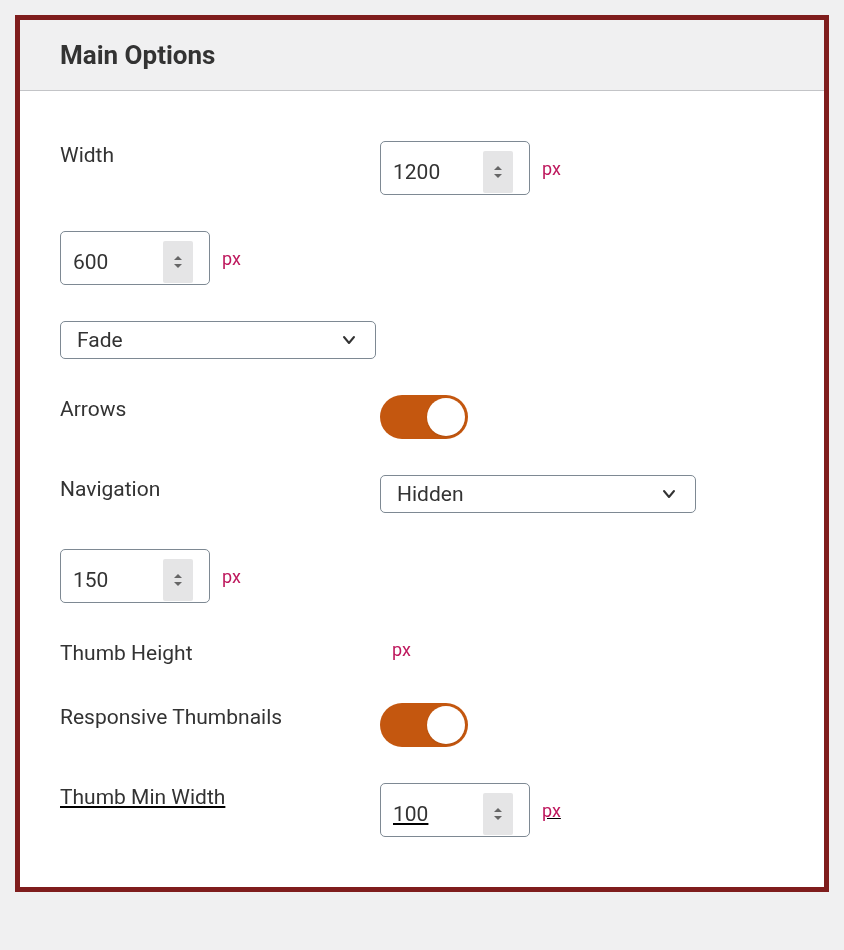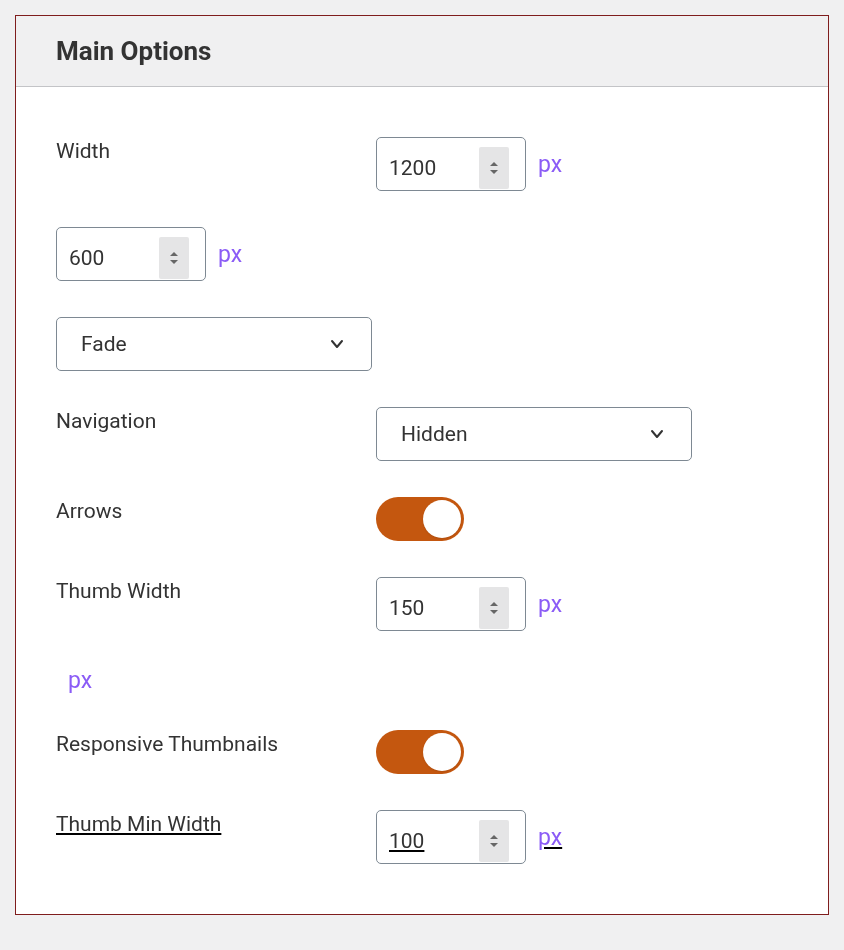--- a/index.html
+++ b/index.html
@@ -9,21 +9,21 @@
     }
     body {
       font-family: -apple-system, BlinkMacSystemFont, "Segoe UI", Roboto, sans-serif;
       background: #f0f0f1;
       padding: 15px;
       width: 844px;
       height: 950px;
     }
     .panel {
       background: #fff;
-      border: 1px solid #7f1d1d;
+      border: 5px solid #7f1d1d;
     }
     .panel-header {
       background: #f0f0f1;
       border-bottom: 1px solid #c3c4c7;
       padding: 20px 40px;
     }
     .panel-title {
       font-size: 26px;
       font-weight: 700;
       color: #333;
@@ -78,33 +78,33 @@
       border-radius: 2px;
       display: flex;
       flex-direction: column;
       align-items: center;
       justify-content: center;
     }
     .stepper svg {
       display: block;
     }
     .unit {
-      font-size: 23px;
-      color: #8b5cf6;
+      font-size: 18px;
+      color: #be185d;
       margin-left: 12px;
     }
     .select-input {
       display: inline-flex;
       align-items: center;
       justify-content: space-between;
-      height: 54px;
+      height: 38px;
       border: 1px solid #7e8993;
       border-radius: 5px;
       background: #fff;
-      padding: 0 24px;
+      padding: 0 16px;
       width: 316px;
       cursor: pointer;
     }
     .select-value {
       font-size: 21px;
       color: #333;
     }
     .chevron-down {
       color: #333;
     }
@@ -176,74 +176,74 @@
         <div class="select-input">
           <span class="select-value">Fade</span>
           <svg class="chevron-down" width="20" height="20" viewBox="0 0 20 20">
               <path d="M5 7 L10 13 L15 7" stroke="#333" stroke-width="2" fill="none" stroke-linecap="round" stroke-linejoin="round"></path>
             </svg>
         </div>
       </div>
     </div>
 
     <div class="field-row">
+      <div class="field-label">Arrows</div>
+      <div class="field-control">
+        <div class="toggle">
+          <div class="toggle-knob"></div>
+        </div>
+      </div>
+    </div>
+
+    <div class="field-row">
       <div class="field-label">Navigation</div>
       <div class="field-control">
         <div class="select-input">
           <span class="select-value">Hidden</span>
           <svg class="chevron-down" width="20" height="20" viewBox="0 0 20 20">
               <path d="M5 7 L10 13 L15 7" stroke="#333" stroke-width="2" fill="none" stroke-linecap="round" stroke-linejoin="round"></path>
             </svg>
         </div>
       </div>
     </div>
 
     <div class="field-row">
-      <div class="field-label">Arrows</div>
+      <div class="field-control">
+        <div class="number-input">
+          <input type="text" value="150" style="">
+          <div class="stepper">
+            <svg width="12" height="8" viewBox="0 0 12 8">
+                <path d="M6 2 L2 6 L10 6 Z" fill="#666"></path>
+              </svg>
+            <svg width="12" height="8" viewBox="0 0 12 8">
+                <path d="M6 6 L2 2 L10 2 Z" fill="#666"></path>
+              </svg>
+          </div>
+        </div>
+        <span class="unit">px</span>
+      </div>
+    </div>
+
+    <div class="field-row">
+      <div class="field-label">Thumb Height</div>
+      <div class="field-control">
+        <span class="unit">px</span>
+      </div>
+    </div>
+
+    <div class="field-row">
+      <div class="field-label">Responsive Thumbnails</div>
       <div class="field-control">
         <div class="toggle">
           <div class="toggle-knob"></div>
         </div>
       </div>
     </div>
 
     <div class="field-row">
-      <div class="field-label">Thumb Width</div>
-      <div class="field-control">
-        <div class="number-input">
-          <input type="text" value="150" style="">
-          <div class="stepper">
-            <svg width="12" height="8" viewBox="0 0 12 8">
-                <path d="M6 2 L2 6 L10 6 Z" fill="#666"></path>
-              </svg>
-            <svg width="12" height="8" viewBox="0 0 12 8">
-                <path d="M6 6 L2 2 L10 2 Z" fill="#666"></path>
-              </svg>
-          </div>
-        </div>
-        <span class="unit">px</span>
-      </div>
-    </div>
-
-    <div class="field-row">
-      <div class="field-control">
-        <span class="unit">px</span>
-      </div>
-    </div>
-
-    <div class="field-row">
-      <div class="field-label">Responsive Thumbnails</div>
-      <div class="field-control">
-        <div class="toggle">
-          <div class="toggle-knob"></div>
-        </div>
-      </div>
-    </div>
-
-    <div class="field-row">
       <div class="field-label">Thumb Min Width</div>
       <div class="field-control">
         <div class="number-input">
           <input type="text" value="100" style="">
           <div class="stepper">
             <svg width="12" height="8" viewBox="0 0 12 8">
                 <path d="M6 2 L2 6 L10 6 Z" fill="#666"></path>
               </svg>
             <svg width="12" height="8" viewBox="0 0 12 8">
                 <path d="M6 6 L2 2 L10 2 Z" fill="#666"></path>

